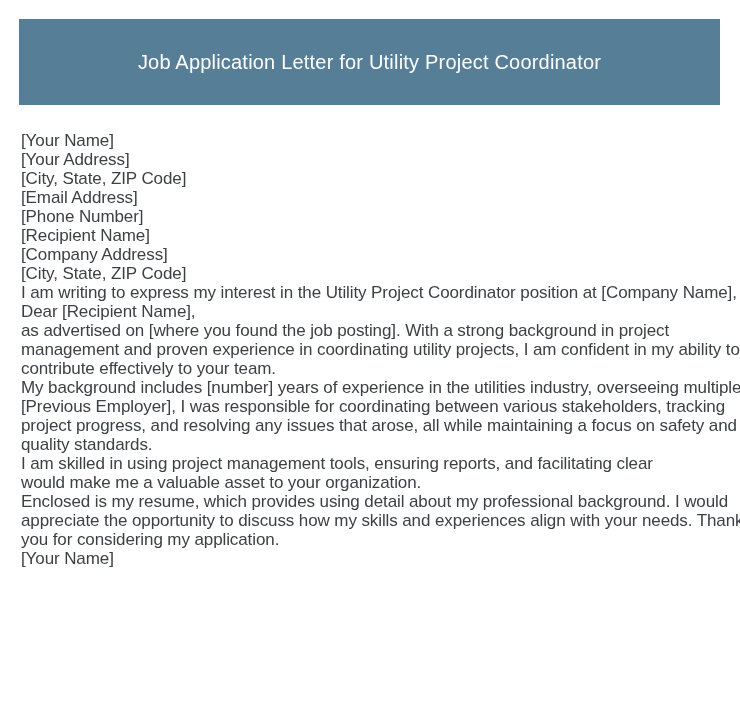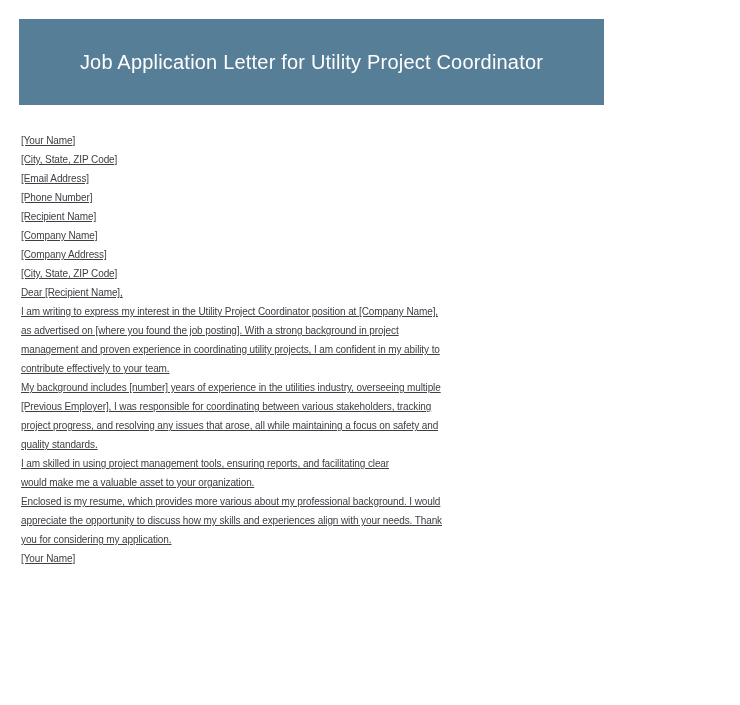--- a/index.html
+++ b/index.html
@@ -11,75 +11,74 @@
     position: relative;
     width: 740px;
     height: 705px;
     font-family: "Liberation Sans", sans-serif;
     overflow: hidden;
   }
   .title-banner {
     position: absolute;
     left: 19px;
     top: 19px;
-    width: 585px;
+    width: 701px;
     height: 86px;
     background: #567e97;
     display: flex;
     align-items: center;
     justify-content: center;
   }
   .title-banner .page-title {
     margin: 0;
     color: #ffffff;
     font-size: 20px;
     font-weight: 400;
     letter-spacing: 0.2px;
     white-space: nowrap;
   }
   .letter-body {
     position: absolute;
     left: 21px;
     top: 131px;
     width: 702px;
     color: #3d4145;
-    font-size: 10px;
+    font-size: 17px;
     line-height: 19px;
     letter-spacing: -0.1px;
-    text-decoration: underline;
   }
   .letter-line {
     white-space: nowrap;
     height: 19px;
   }
 </style>
 </head>
 <body>
 
 <header class="title-banner">
   <h1 class="page-title">Job Application Letter for Utility Project Coordinator</h1>
 </header>
 
 <main class="letter-body">
   <div class="letter-line">[Your Name]</div>
+  <div class="letter-line">[Your Address]</div>
   <div class="letter-line">[City, State, ZIP Code]</div>
   <div class="letter-line">[Email Address]</div>
   <div class="letter-line">[Phone Number]</div>
   <div class="letter-line">[Recipient Name]</div>
-  <div class="letter-line">[Company Name]</div>
   <div class="letter-line">[Company Address]</div>
   <div class="letter-line">[City, State, ZIP Code]</div>
+  <div class="letter-line">I am writing to express my interest in the Utility Project Coordinator position at [Company Name],</div>
   <div class="letter-line">Dear [Recipient Name],</div>
-  <div class="letter-line">I am writing to express my interest in the Utility Project Coordinator position at [Company Name],</div>
   <div class="letter-line">as advertised on [where you found the job posting]. With a strong background in project</div>
   <div class="letter-line">management and proven experience in coordinating utility projects, I am confident in my ability to</div>
   <div class="letter-line">contribute effectively to your team.</div>
   <div class="letter-line">My background includes [number] years of experience in the utilities industry, overseeing multiple</div>
   <div class="letter-line">[Previous Employer], I was responsible for coordinating between various stakeholders, tracking</div>
   <div class="letter-line">project progress, and resolving any issues that arose, all while maintaining a focus on safety and</div>
   <div class="letter-line">quality standards.</div>
   <div class="letter-line">I am skilled in using project management tools, ensuring reports, and facilitating clear</div>
   <div class="letter-line">would make me a valuable asset to your organization.</div>
-  <div class="letter-line">Enclosed is my resume, which provides more various about my professional background. I would</div>
+  <div class="letter-line">Enclosed is my resume, which provides using detail about my professional background. I would</div>
   <div class="letter-line">appreciate the opportunity to discuss how my skills and experiences align with your needs. Thank</div>
   <div class="letter-line">you for considering my application.</div>
   <div class="letter-line">[Your Name]</div>
 </main>
 
 </body></html>

